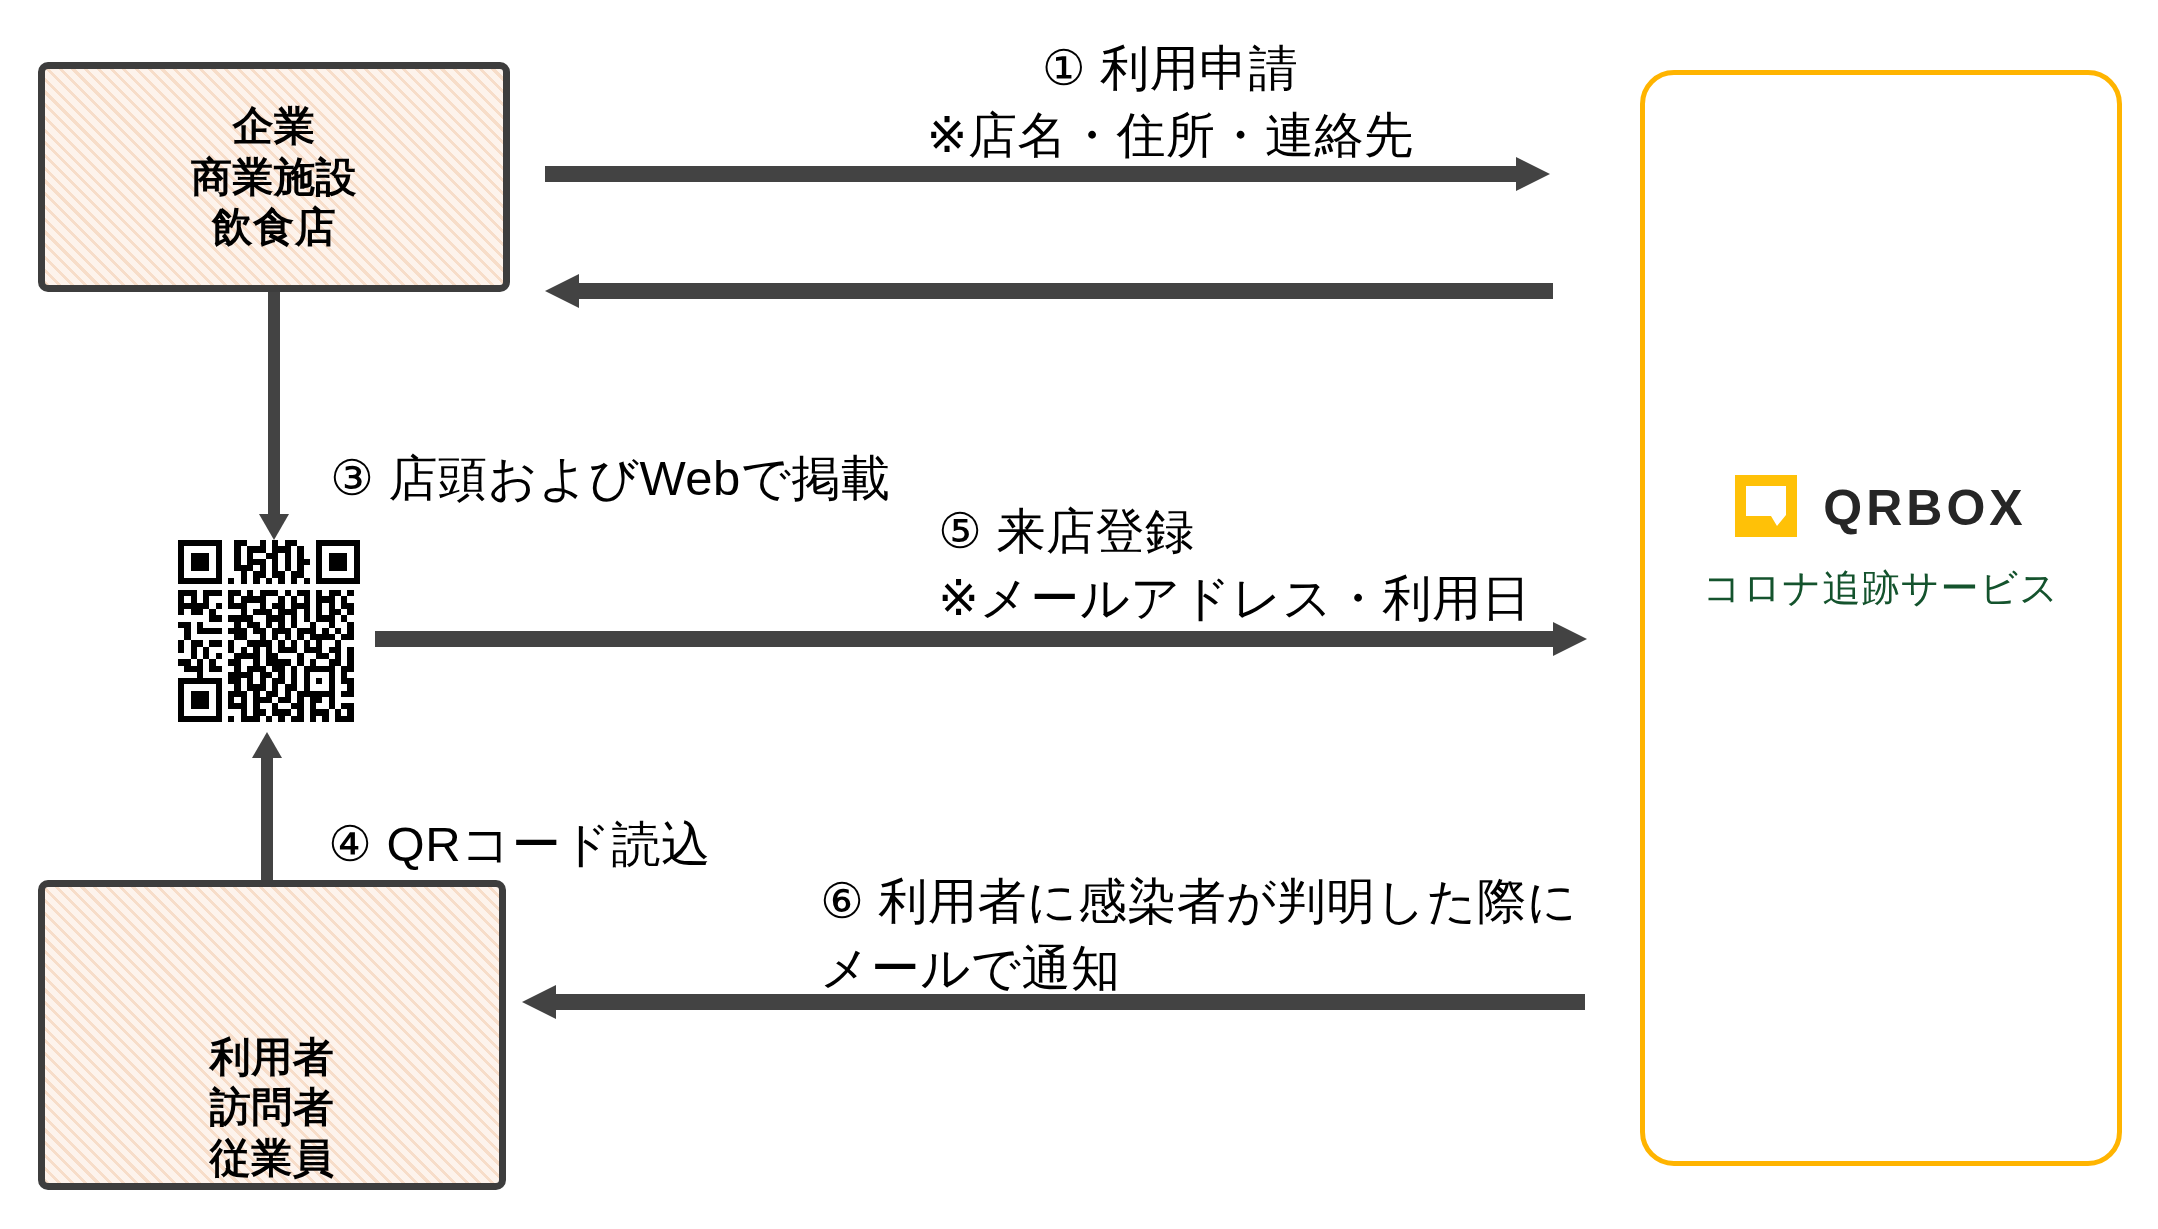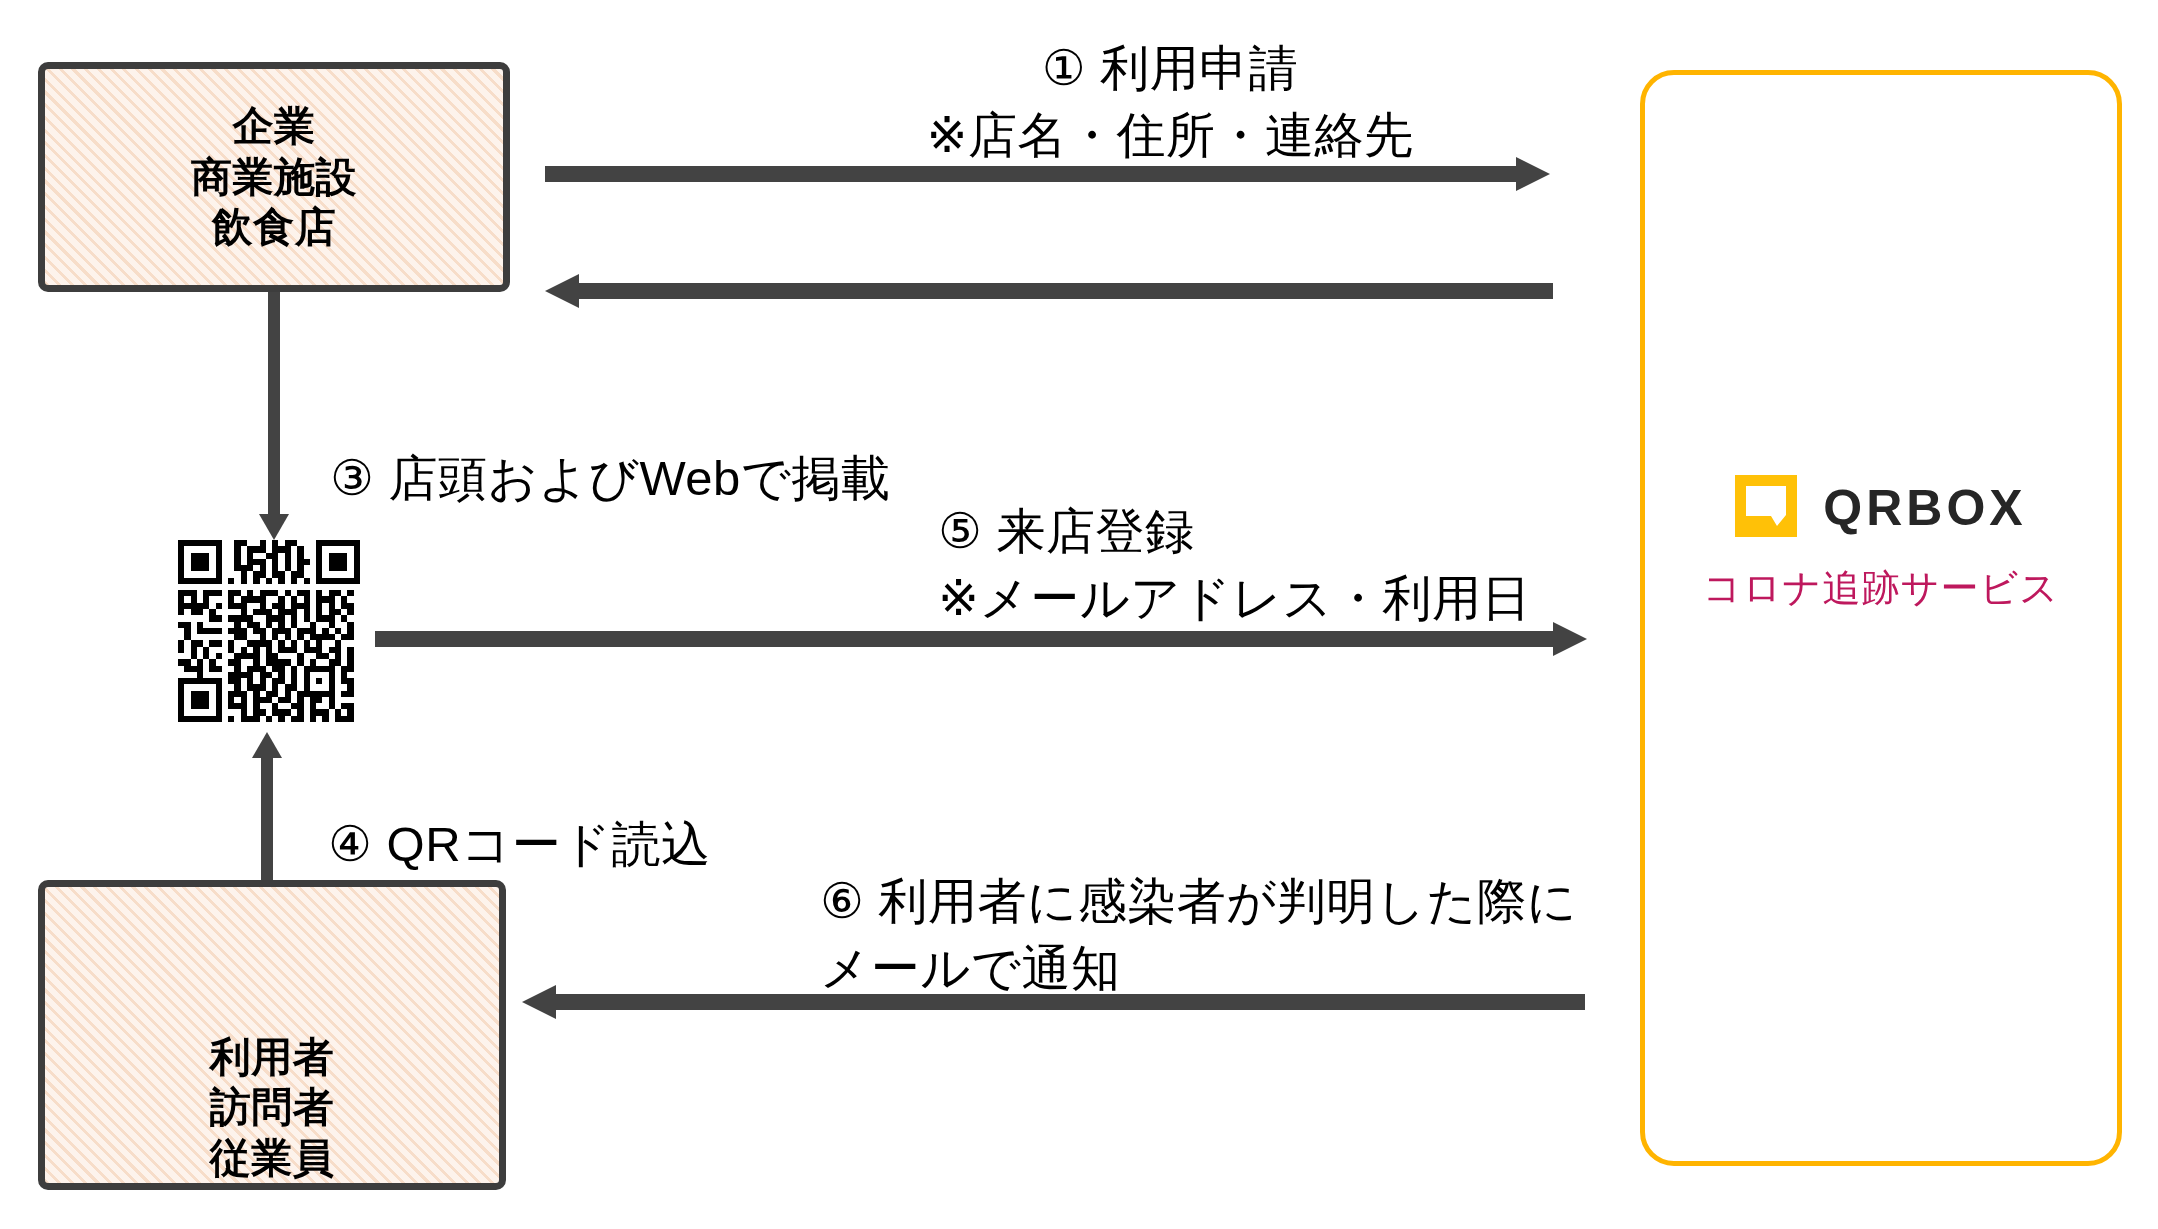--- a/index.html
+++ b/index.html
@@ -130,21 +130,21 @@
   #qrbox-mark svg { position: absolute; left: 0; top: 0; }
   #brand-name {
     font-size: 50px;
     font-weight: 700;
     letter-spacing: 4px;
     color: #262626;
   }
   #brand-tagline {
     margin-top: 26px;
     font-size: 38px;
-    color: #be185d;
+    color: #14532d;
     letter-spacing: 1px;
   }
 </style>
 </head>
 <body>
 
 <div id="stage">
 
   <div id="box-enterprise" class="actor-box">
     <div class="actor-line">企業</div>

